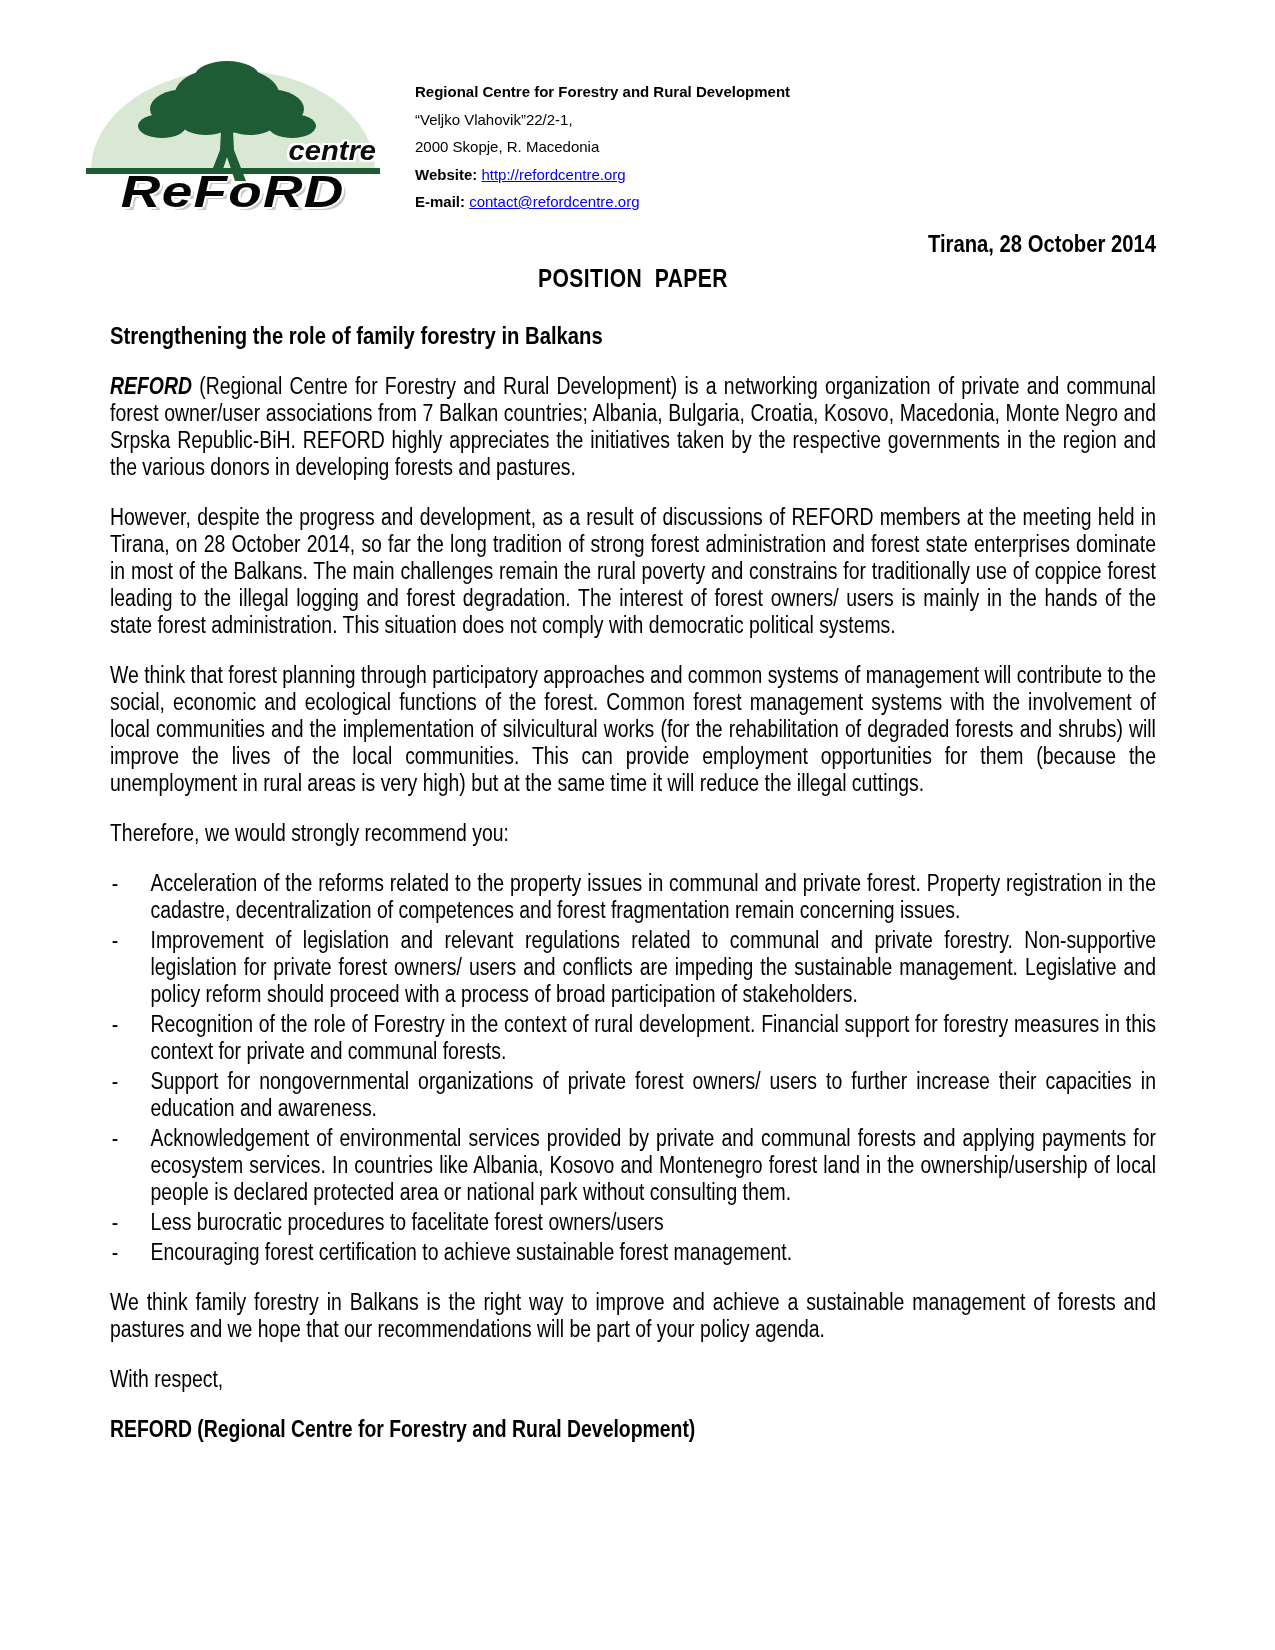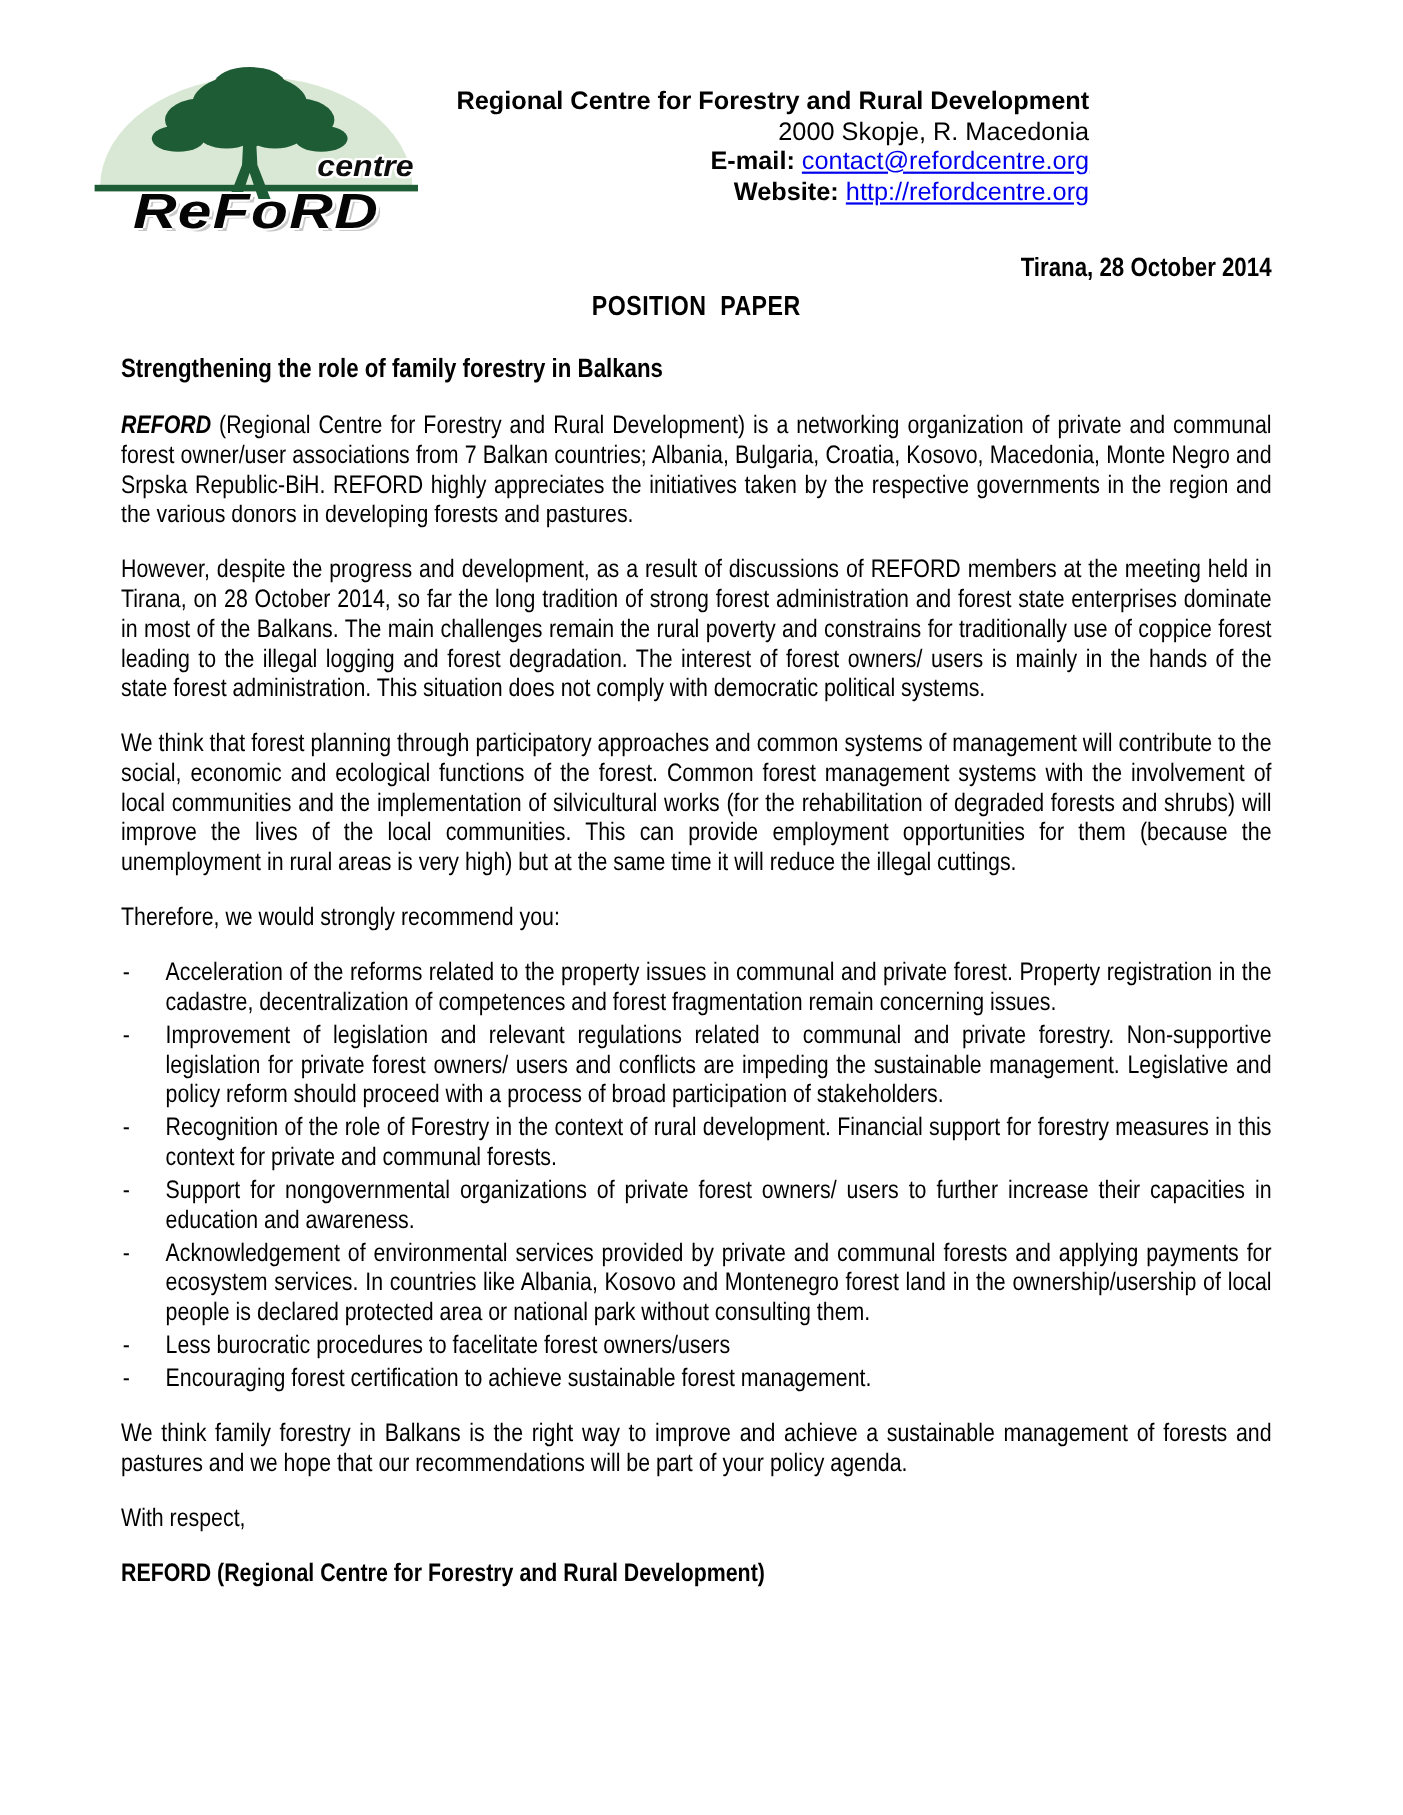--- a/index.html
+++ b/index.html
@@ -42,21 +42,21 @@
   }
   .reford-label span {
     display: inline-block; transform: scaleX(1.22); transform-origin: 50% 0;
     letter-spacing: 1px;
     text-shadow: -2px 0 #fff, 2px 0 #fff, 0 -2px #fff, 0 2px #fff,
                  -2px -2px #fff, 2px -2px #fff, -2px 2px #fff, 3px 3px #c9c9c9;
   }
 
   .contact {
     position: absolute; left: 415px; top: 78px;
-    font-size: 23px; line-height: 27.5px; color: #000; text-align: right;
+    font-size: 15px; line-height: 27.5px; color: #000;
   }
   .org-name { font-weight: bold; }
   .b { font-weight: bold; }
   .link { color: #0000EE; text-decoration: underline; cursor: pointer; }
 
   
   .narrow {
     position: absolute; left: 110px; top: 230px; width: 1240px;
     transform: scaleX(0.8435); transform-origin: 0 0;
     font-size: 23px; line-height: 27px;
@@ -102,28 +102,29 @@
       </svg>
       <div class="logo-bar"></div>
       <div class="centre-label">centre</div>
       <div class="reford-label">
         <span>ReFoRD</span>
       </div>
     </div>
 
     <div class="contact">
       <div class="org-name">Regional Centre for Forestry and Rural Development</div>
+      <div>“Veljko Vlahovik”22/2-1,</div>
       <div>2000 Skopje, R. Macedonia</div>
+      <div>
+        <span class="b">Website:</span>
+        <a class="link">http://refordcentre.org</a>
+      </div>
       <div>
         <span class="b">E-mail:</span>
         <a class="link">contact@refordcentre.org</a>
-      </div>
-      <div>
-        <span class="b">Website:</span>
-        <a class="link">http://refordcentre.org</a>
       </div>
     </div>
 
   </header>
 
   <main class="narrow">
 
     <div class="dateline">Tirana, 28 October 2014</div>
 
     <div class="doc-type">POSITION  PAPER</div>

